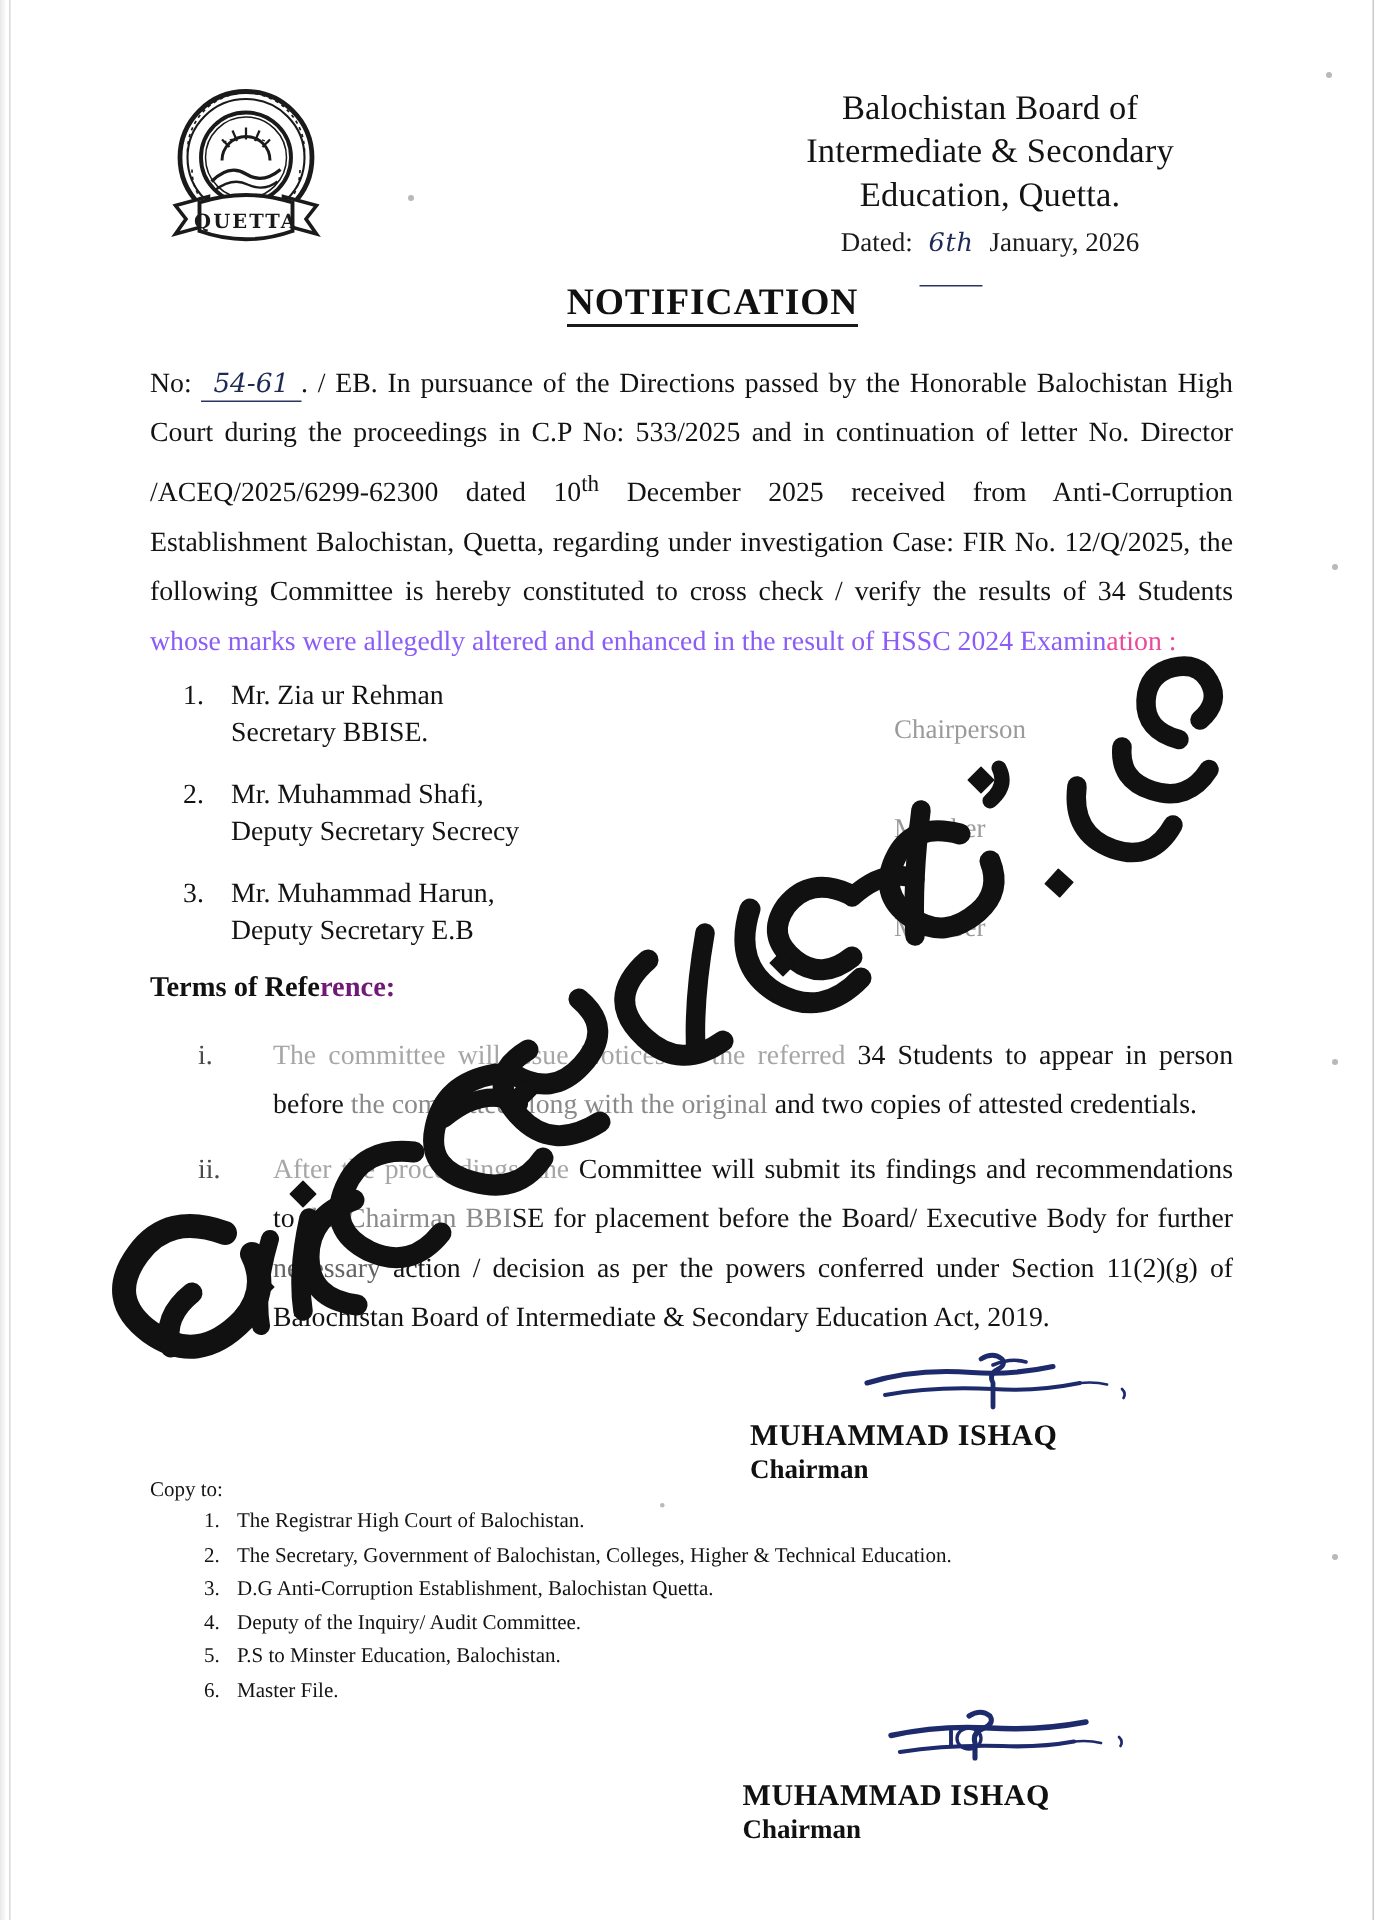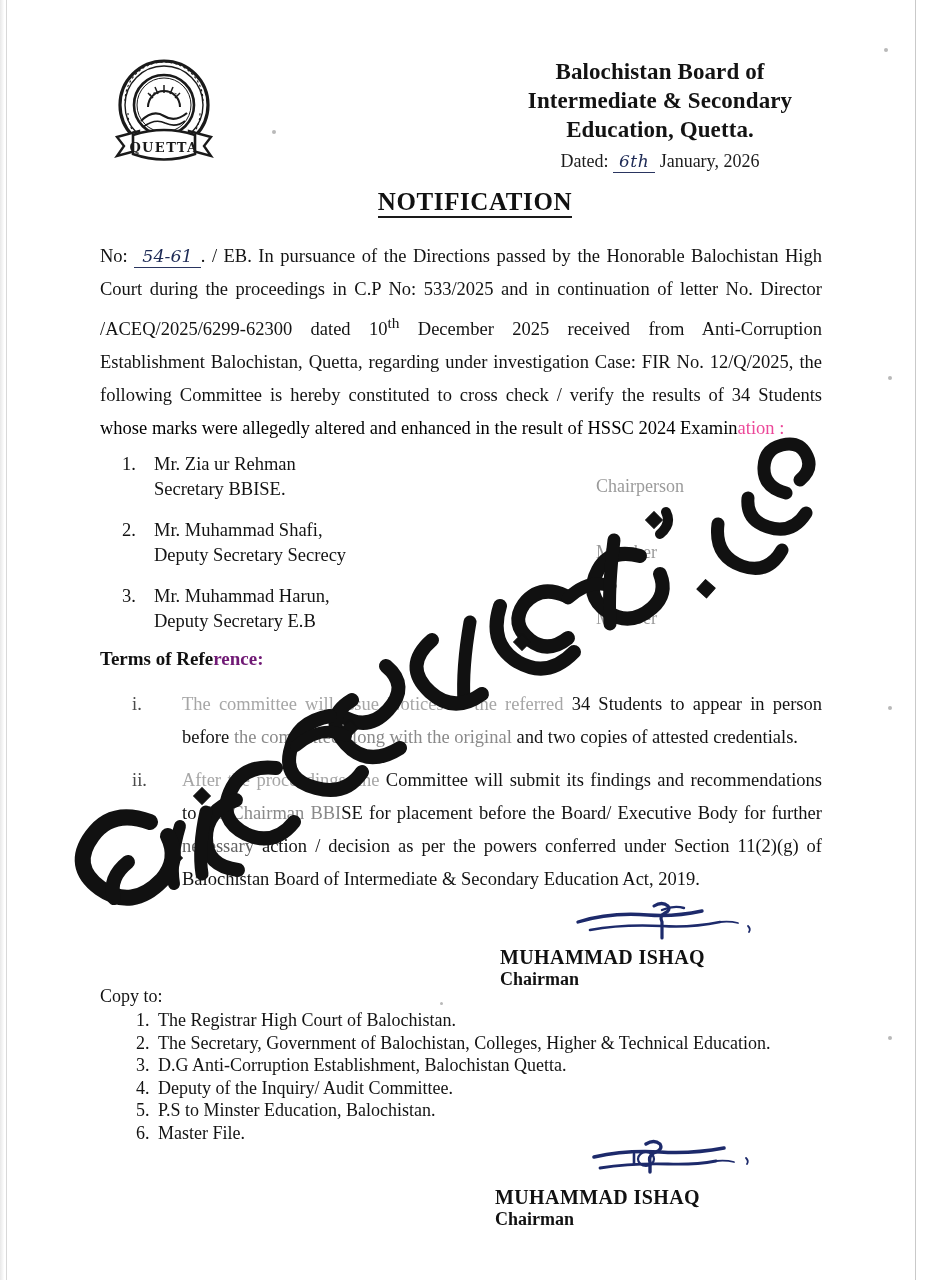--- a/index.html
+++ b/index.html
@@ -60,37 +60,37 @@
   .logo svg { display: block; width: 122px; height: 118px; }
 
   .header-text {
     position: absolute;
     left: 470px;
     top: 12px;
     width: 380px;
     text-align: center;
   }
   .board-name {
-    font-weight: bold;
+    font-weight: normal;
     font-size: 23px;
     line-height: 29px;
     color: #131313;
     letter-spacing: .1px;
   }
   .dated-line {
     margin-top: 7px;
     font-size: 18px;
     color: #1b1b1b;
   }
   .handwrite {
     font-family: "DejaVu Serif", serif;
     font-style: italic;
     color: #1d2a55;
     border-bottom: 1.4px solid #2a3560;
-    padding: 0 6px 1px 6px;
+    padding: 0 6px 18px 6px;
     letter-spacing: .5px;
     font-size: 17px;
   }
 
   
   .notif-title {
     position: absolute;
     top: 188px;
     left: 0; right: 0;
     text-align: center;
@@ -117,21 +117,21 @@
     color: #131313;
   }
   .body-text .no-field {
     font-family: "DejaVu Serif", serif;
     font-style: italic;
     color: #1d2a55;
     border-bottom: 1.4px solid #2a3560;
     padding: 0 8px 1px 8px;
     font-size: 17.5px;
   }
-  .fade-a { color: #000000; }
+  .fade-a { color: #8b5cf6; }
   .fade-b { color: #ec4899; }
 
   
   .members {
     position: absolute;
     left: 122px;
     top: 452px;
     width: 700px;
   }
   .member-row {
@@ -211,21 +211,21 @@
     color: #111;
     margin-top: 0;
   }
 
   
   .copy-to {
     position: absolute;
     left: 100px;
     top: 986px;
     width: 700px;
-    font-size: 18px;
+    font-size: 14px;
     color: #131313;
   }
   .copy-heading { margin-bottom: 2px; }
   .copy-row {
     position: relative;
     line-height: 22.5px;
     padding-left: 58px;
     min-height: 22.5px;
   }
   .copy-num {

